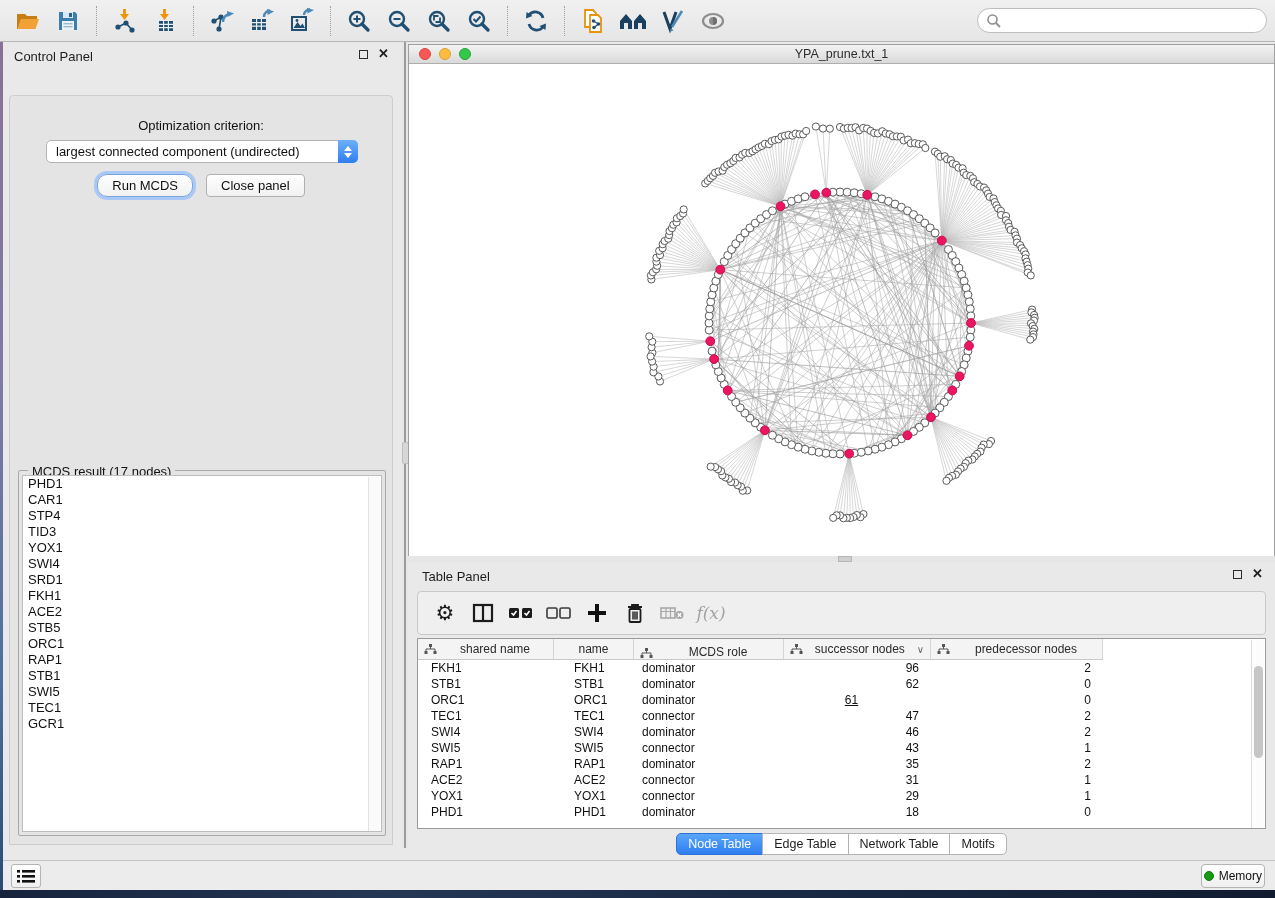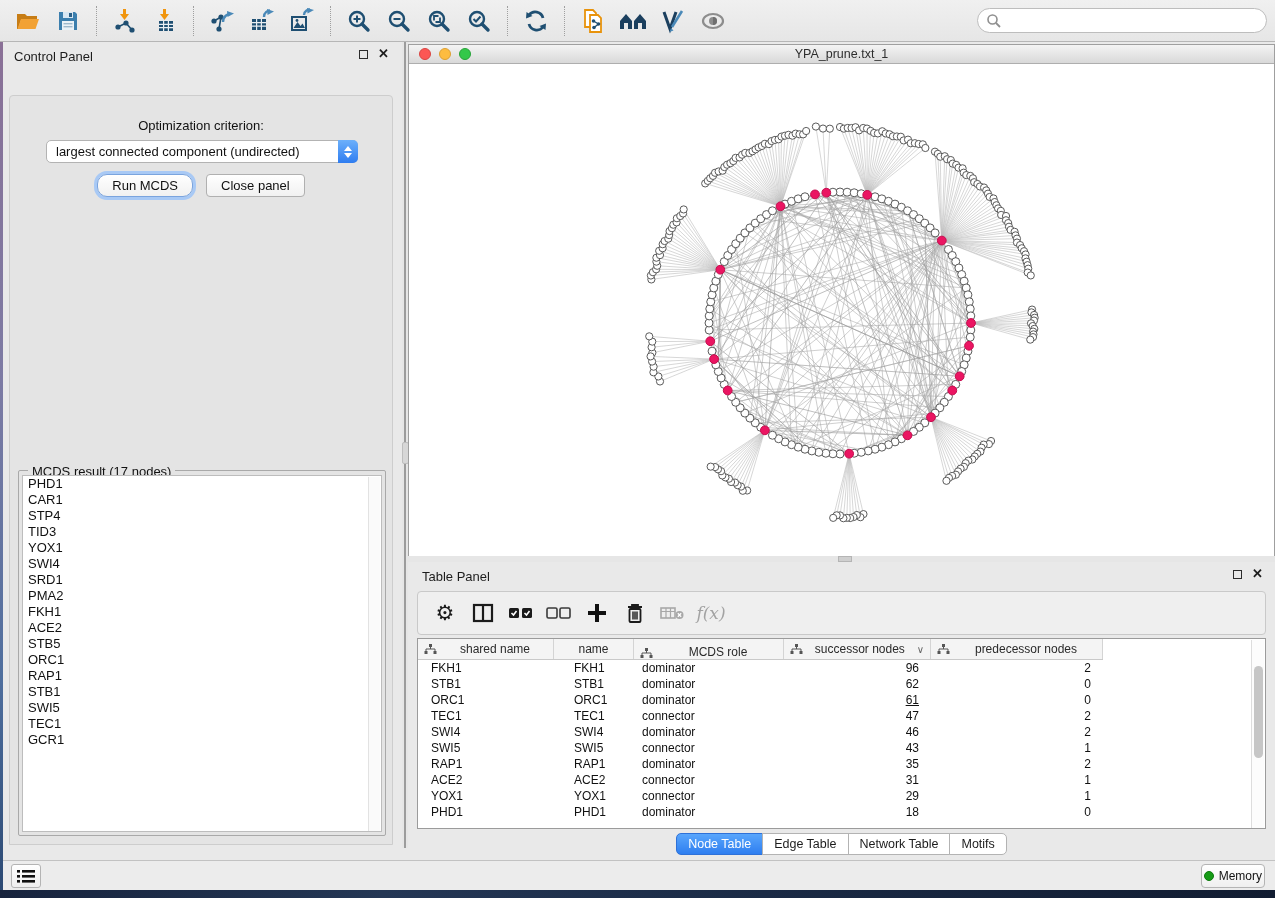--- a/index.html
+++ b/index.html
@@ -313,21 +313,20 @@
           <div class="gb-title">MCDS result (17 nodes)</div>
           <div class="gb-list" id="mcds-list">
             <div class="gb-scroll"></div>
           <div class="gb-item">PHD1</div>
               <div class="gb-item">CAR1</div>
               <div class="gb-item">STP4</div>
               <div class="gb-item">TID3</div>
               <div class="gb-item">YOX1</div>
               <div class="gb-item">SWI4</div>
               <div class="gb-item">SRD1</div>
-              <div class="gb-item">PMA2</div>
               <div class="gb-item">FKH1</div>
               <div class="gb-item">ACE2</div>
               <div class="gb-item">STB5</div>
               <div class="gb-item">ORC1</div>
               <div class="gb-item">RAP1</div>
               <div class="gb-item">STB1</div>
               <div class="gb-item">SWI5</div>
               <div class="gb-item">TEC1</div>
               <div class="gb-item">GCR1</div>
             </div>
@@ -1187,21 +1186,21 @@
               <div class="td" style="width: 136px; padding-left: 13px;">STB1</div>
               <div class="td" style="width: 80px; padding-left: 20px;">STB1</div>
               <div class="td" style="width: 150px; padding-left: 8px;">dominator</div>
               <div class="td" style="width: 147px; padding-left: 0px; text-align: right; padding-right: 12px;">62</div>
               <div class="td" style="width: 172px; padding-left: 0px; text-align: right; padding-right: 12px;">0</div>
             </div>
             <div class="tr">
               <div class="td" style="width: 136px; padding-left: 13px;">ORC1</div>
               <div class="td" style="width: 80px; padding-left: 20px;">ORC1</div>
               <div class="td" style="width: 150px; padding-left: 8px;">dominator</div>
-              <div class="td" style="width: 147px; padding-left: 0px; text-align: right; padding-right: 12px; text-decoration: underline;">61</div>
+              <div class="td" style="width: 147px; padding-left: 0px; text-align: center; padding-right: 12px; text-decoration: underline;">61</div>
               <div class="td" style="width: 172px; padding-left: 0px; text-align: right; padding-right: 12px;">0</div>
             </div>
             <div class="tr">
               <div class="td" style="width: 136px; padding-left: 13px;">TEC1</div>
               <div class="td" style="width: 80px; padding-left: 20px;">TEC1</div>
               <div class="td" style="width: 150px; padding-left: 8px;">connector</div>
               <div class="td" style="width: 147px; padding-left: 0px; text-align: right; padding-right: 12px;">47</div>
               <div class="td" style="width: 172px; padding-left: 0px; text-align: right; padding-right: 12px;">2</div>
             </div>
             <div class="tr">

